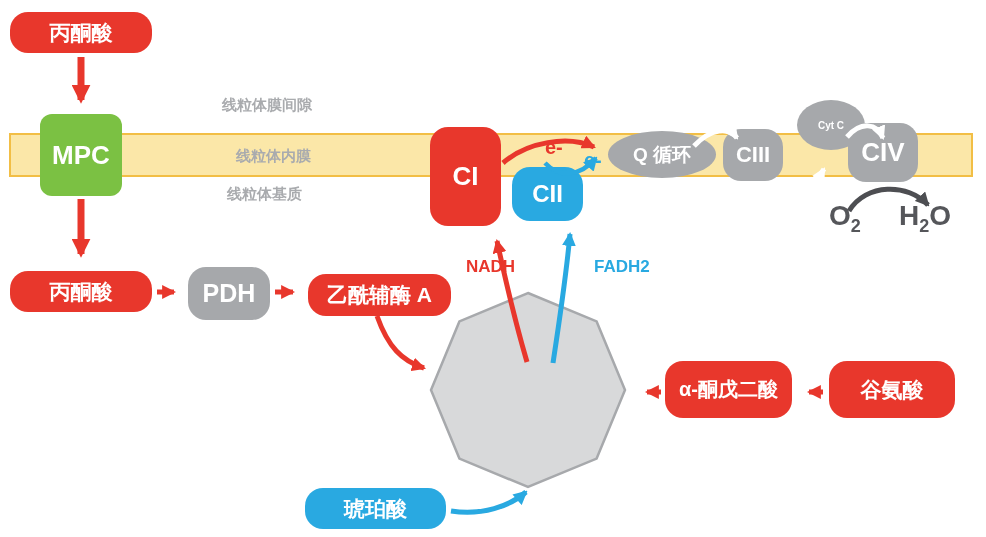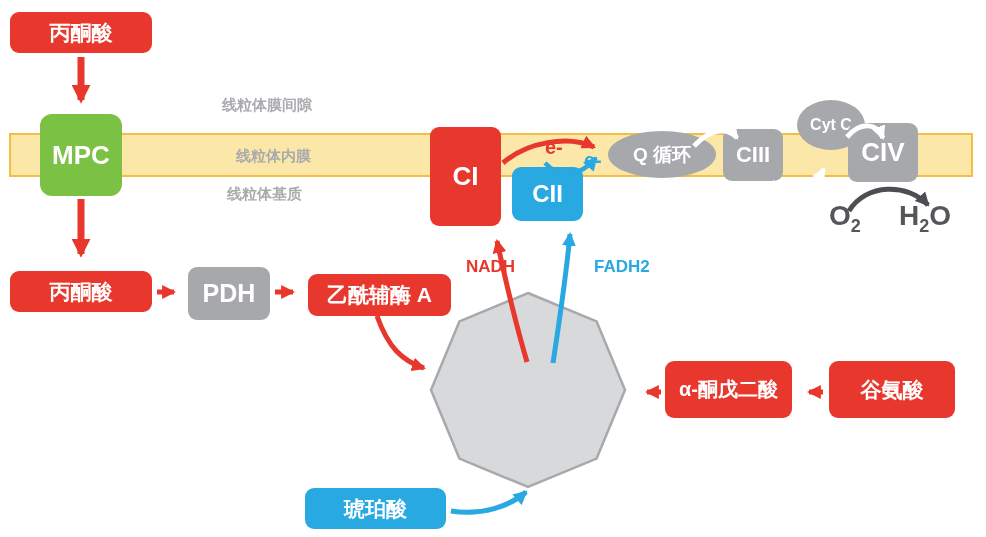--- a/index.html
+++ b/index.html
@@ -9,21 +9,21 @@
   }
   .band{
     position:absolute;left:9px;top:133px;width:964px;height:44px;
     background:#FBE7A8;border:2px solid #F2BE45;box-sizing:border-box;z-index:1;
   }
   .memlabel{
     position:absolute;z-index:2;color:#A9ABAE;font-weight:bold;font-size:15px;white-space:nowrap;
   }
   .box{
     position:absolute;z-index:2;display:flex;align-items:center;justify-content:center;
-    color:#ffffff;font-weight:bold;border-radius:9px;white-space:nowrap;text-align:center;
+    color:#ffffff;font-weight:bold;border-radius:18px;white-space:nowrap;text-align:center;
   }
   .red{background:#E8372C;}
   .blue{background:#29A9E1;}
   .gray{background:#A6A8AB;}
   .green{background:#7BC143;}
   .ellipse{border-radius:50%;}
   .svglayer{position:absolute;left:0;top:0;z-index:3;pointer-events:none;}
   .floatlabel{position:absolute;z-index:4;font-weight:bold;white-space:nowrap;}
   .tca-label{
     position:absolute;left:468px;top:346px;width:120px;z-index:4;text-align:center;
@@ -54,21 +54,21 @@
   <div class="box red" style="left:308px;top:274px;width:143px;height:42px;font-size:21px">乙酰辅酶 A</div>
 
   <div class="box red" style="left:430px;top:127px;width:71px;height:99px;font-size:26px">CI</div>
 
   <div class="box gray ellipse" style="left:608px;top:131px;width:108px;height:47px;font-size:19px">Q 循环</div>
 
   <div class="box blue" style="left:512px;top:167px;width:71px;height:54px;font-size:24px">CII</div>
 
   <div class="box gray" style="left:723px;top:129px;width:60px;height:52px;font-size:22px">CIII</div>
 
-  <div class="box gray ellipse" style="left:797px;top:100px;width:68px;height:50px;font-size:16px">Cyt C</div>
+  <div class="box gray ellipse" style="left:797px;top:100px;width:68px;height:50px;font-size:10px">Cyt C</div>
 
   <div class="box gray" style="left:848px;top:123px;width:70px;height:59px;font-size:26px">CIV</div>
 
   <div class="box red" style="left:665px;top:361px;width:127px;height:57px;font-size:20px">α-酮戊二酸</div>
 
   <div class="box red" style="left:829px;top:361px;width:126px;height:57px;font-size:21px">谷氨酸</div>
 
   <div class="box blue" style="left:305px;top:488px;width:141px;height:41px;font-size:21px">琥珀酸</div>
 
   <svg class="svglayer" width="986" height="537" viewBox="0 0 986 537">

